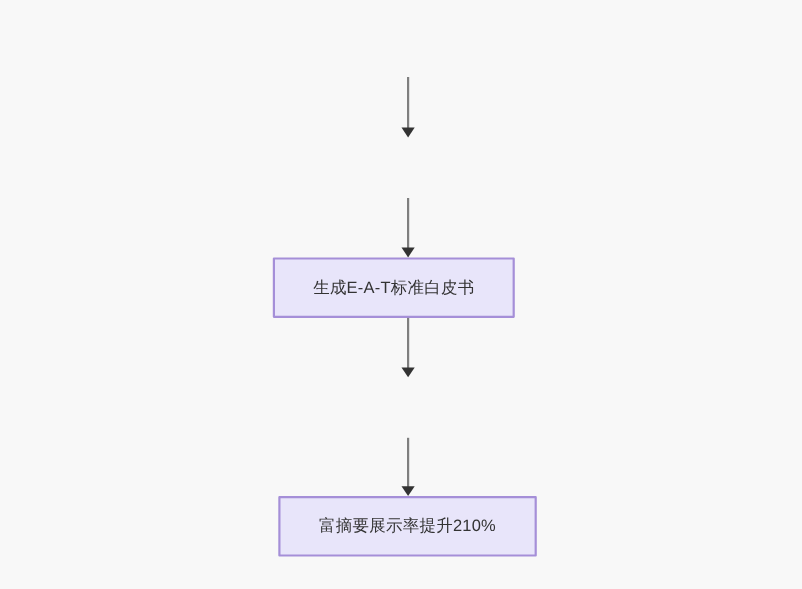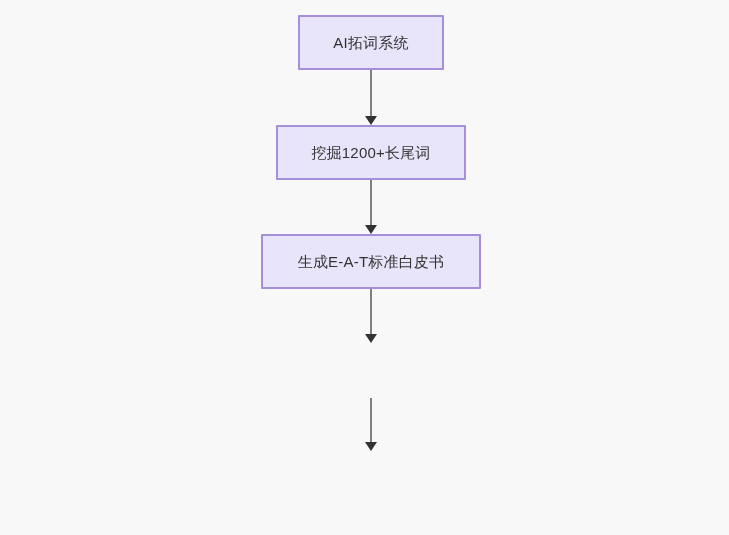--- a/index.html
+++ b/index.html
@@ -53,47 +53,44 @@
     border-left: 6px solid transparent;
     border-right: 6px solid transparent;
     border-top: 9px solid #333333;
   }
 </style>
 </head>
 <body>
 
 <div id="flow-canvas">
 
-  <div class="node" id="n1" style="left: 298px; top: 15px; width: 146px; height: 55px;">
-    <span>AI拓词系统</span>
-  </div>
 
   <div class="edge" id="e1" style="left: 371px; top: 70px;">
     <div class="edge-line" style="height: 47px;"></div>
     <div class="edge-head" style="top: 46px;"></div>
   </div>
 
-  <div class="node" id="n2" style="left: 276px; top: 125px; width: 190px; height: 55px;">
-    <span>挖掘1200+长尾词</span>
-  </div>
 
   <div class="edge" id="e2" style="left: 371px; top: 180px;">
     <div class="edge-line" style="height: 46px;"></div>
     <div class="edge-head" style="top: 45px;"></div>
   </div>
 
-  <div class="node" id="n3" style="left: 261px; top: 234px; width: 220px; height: 55px;">
+  <div class="node" id="n3" style="left: 248px; top: 234px; width: 220px; height: 55px;">
     <span>生成E-A-T标准白皮书</span>
   </div>
 
   <div class="edge" id="e3" style="left: 371px; top: 289px;">
     <div class="edge-line" style="height: 46px;"></div>
     <div class="edge-head" style="top: 45px;"></div>
   </div>
 
 
   <div class="edge" id="e4" style="left: 371px; top: 398px;">
     <div class="edge-line" style="height: 45px;"></div>
     <div class="edge-head" style="top: 44px;"></div>
   </div>
 
+  <div class="node" id="n5" style="left: 253px; top: 451px; width: 235px; height: 55px;">
+    <span>富摘要展示率提升210%</span>
+  </div>
 
 </div>
 
 </body></html>

